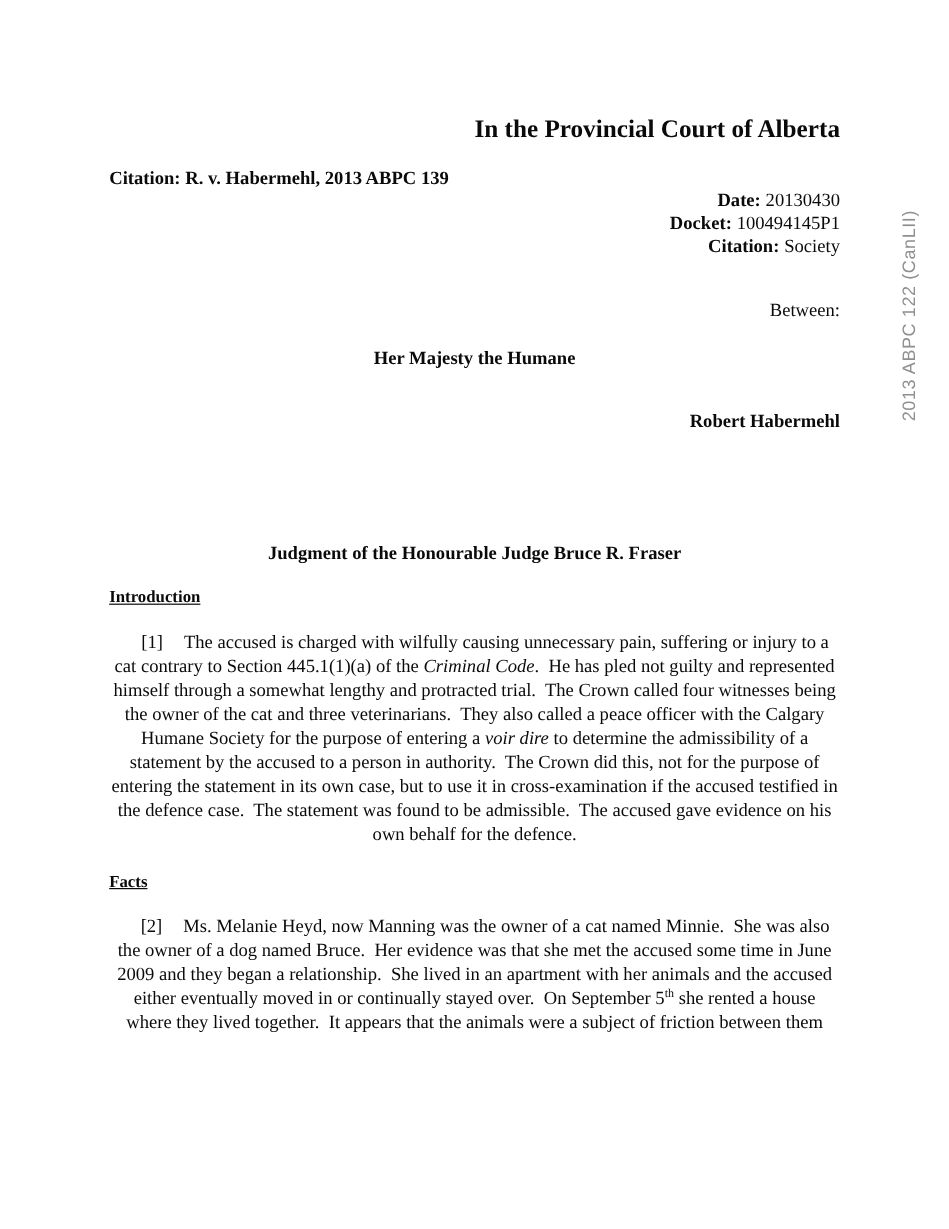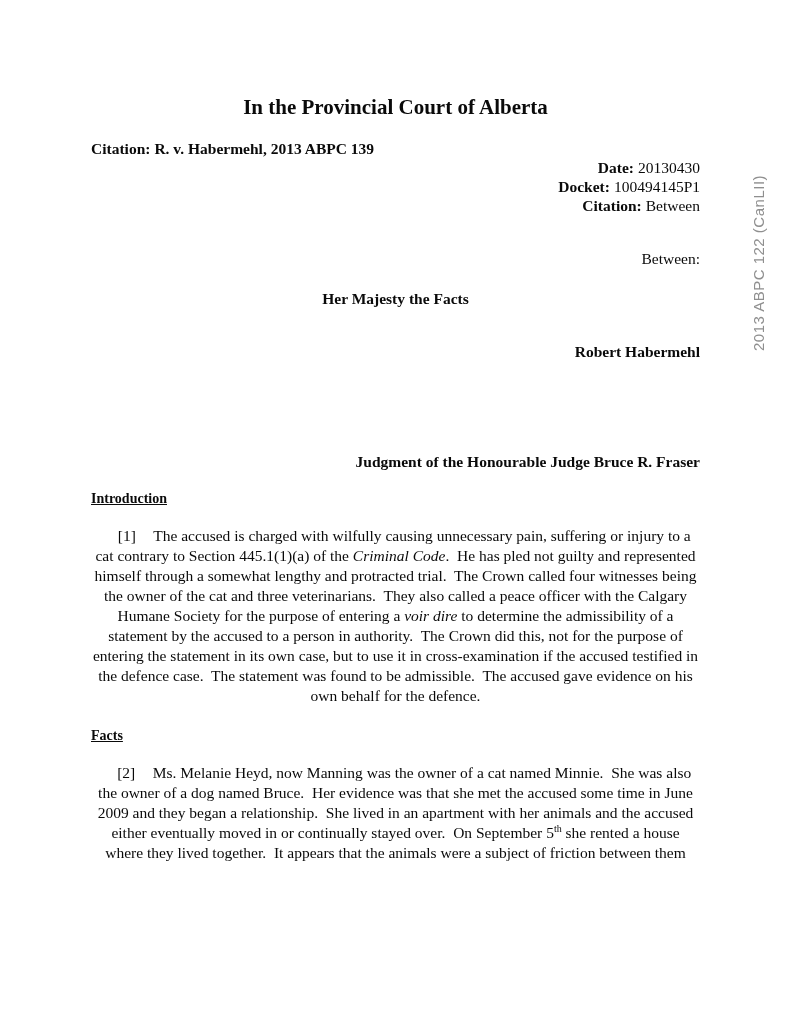--- a/index.html
+++ b/index.html
@@ -22,21 +22,21 @@
     position: absolute;
     left: 91px;
     top: 0;
     width: 609px;
   }
   .court-title {
     margin: 95px 0 0 0;
     font-size: 21px;
     line-height: 25px;
     font-weight: bold;
-    text-align: center;
+    text-align: right;
   }
   .citation-line {
     margin: 19px 0 0 0;
     font-weight: bold;
   }
   .citation-label { margin-right: 4px; }
   .meta-block {
     margin: 0;
     text-align: right;
   }
@@ -53,21 +53,21 @@
     margin: 36px 0 0 0;
     text-align: center;
   }
   .party-two {
     margin: 34px 0 0 0;
     text-align: right;
     font-weight: bold;
   }
   .judgment-title {
     margin: 91px 0 0 0;
-    text-align: right;
+    text-align: center;
     font-weight: bold;
     font-size: 15.5px;
   }
   .section-heading {
     margin: 18px 0 0 0;
     font-size: 14px;
     font-weight: bold;
     text-decoration: underline;
     line-height: 19px;
   }
@@ -108,26 +108,26 @@
 
   <div class="content">
 
     <h1 class="court-title">In the Provincial Court of Alberta</h1>
 
     <p class="citation-line"><span class="citation-label">Citation:</span><span>R. v. Habermehl, 2013 ABPC 139</span></p>
 
     <div class="meta-block">
       <div class="meta-row"><span class="meta-label">Date:</span><span class="meta-value">20130430</span></div>
       <div class="meta-row"><span class="meta-label">Docket:</span><span class="meta-value">100494145P1</span></div>
-      <div class="meta-row"><span class="meta-label">Citation:</span><span class="meta-value">Between</span></div>
+      <div class="meta-row"><span class="meta-label">Citation:</span><span class="meta-value">Society</span></div>
     </div>
 
     <p class="between-line">Between:</p>
 
-    <p class="party-one">Her Majesty the Facts</p>
+    <p class="party-one">Her Majesty the Humane</p>
 
 
     <p class="party-two">Robert Habermehl</p>
 
     <p class="judgment-title">Judgment of the Honourable Judge Bruce R. Fraser</p>
 
     <div>
         <section>
           <h2 class="section-heading">Introduction</h2>
           <p class="body-paragraph"><span class="para-number">[1]</span><span class="seg-normal">The accused is charged with wilfully causing unnecessary pain, suffering or injury to a cat contrary to Section 445.1(1)(a) of the </span><span class="seg-italic">Criminal Code</span><span class="seg-normal">.  He has pled not guilty and represented himself through a somewhat lengthy and protracted trial.  The Crown called four witnesses being the owner of the cat and three veterinarians.  They also called a peace officer with the Calgary Humane Society for the purpose of entering a </span><span class="seg-italic">voir dire</span><span class="seg-normal"> to determine the admissibility of a statement by the accused to a person in authority.  The Crown did this, not for the purpose of entering the statement in its own case, but to use it in cross-examination if the accused testified in the defence case.  The statement was found to be admissible.  The accused gave evidence on his own behalf for the defence.</span></p>

